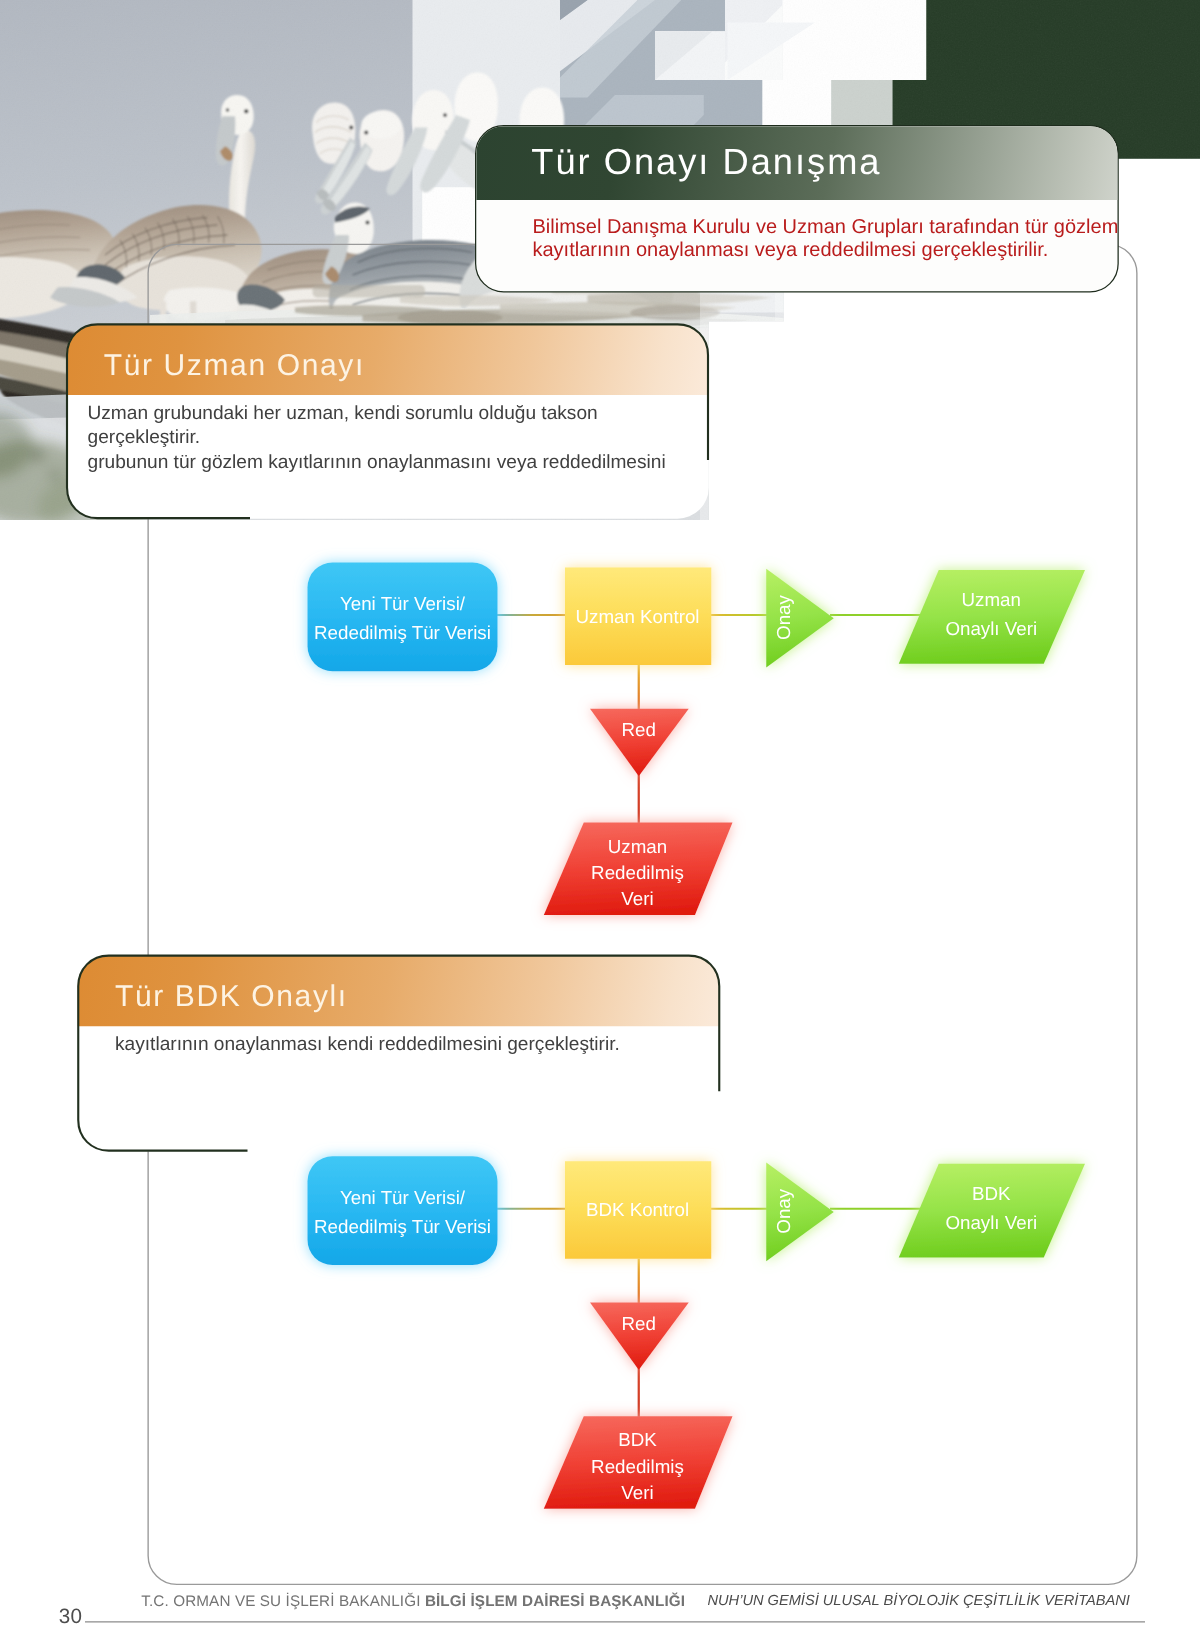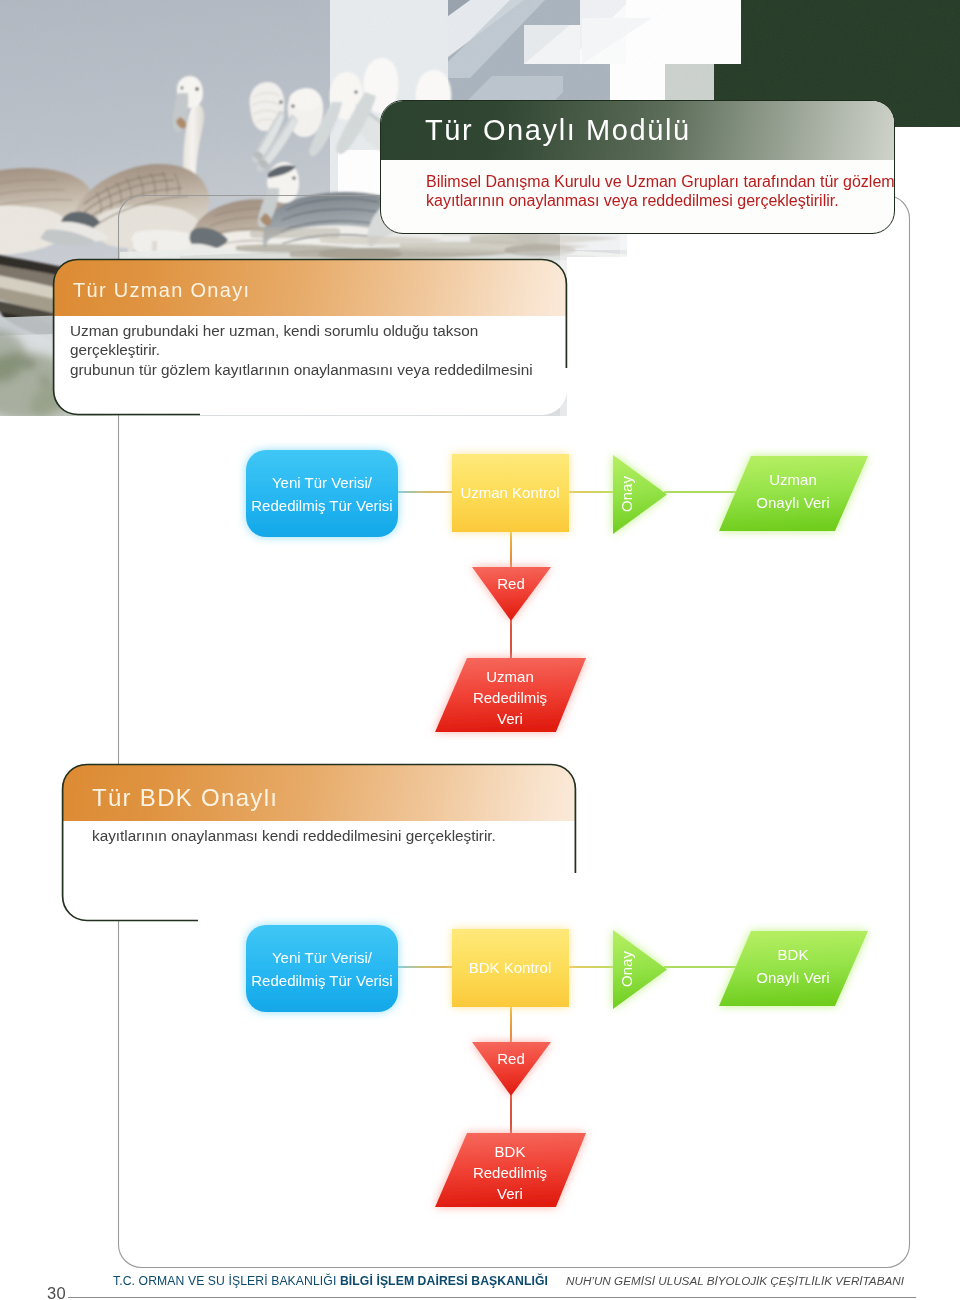--- a/index.html
+++ b/index.html
@@ -22,35 +22,35 @@
 
 
 .ocard{background:#ffffff;border-radius:24px;overflow:hidden}
 .oband{position:absolute;left:0;top:0;right:0;
   background:linear-gradient(100deg,#dd8b33 0%,#df9340 18%,#e7ab69 48%,#f0c79b 72%,#f8e2cb 92%,#fbeada 100%)}
 .otitle{position:absolute;color:#fdf3e3;font-weight:400;white-space:nowrap}
 .obody{position:absolute;color:#404040}
 
 #card1{left:53px;top:259px;width:514px;height:156px;border-radius:25px}
 #card1 .oband{height:57px}
-#card1 .otitle{left:20px;top:20px;font-size:20px;letter-spacing:1.3px}
+#card1 .otitle{left:30px;top:20px;font-size:24px;letter-spacing:1.3px}
 #card1 .obody{left:17px;top:62px;width:520px;font-size:15.3px;line-height:19.4px;white-space:nowrap}
 
 #card2{left:62px;top:764px;width:514px;height:157px;border-radius:25px}
 #card2 .oband{height:57px}
 #card2 .otitle{left:30px;top:20px;font-size:24px;letter-spacing:1.3px}
 #card2 .obody{left:30px;top:62px;width:520px;font-size:15.3px;line-height:19.4px;white-space:nowrap}
 
 
 .flow svg{display:block;overflow:visible}
 .fl{font-family:"Liberation Sans",sans-serif;font-size:15px}
 .fw{fill:#ffffff}
 .pageno{position:absolute;left:47px;top:1284px;font-size:16.5px;color:#4d4d4d;letter-spacing:.2px}
 .footrule{position:absolute;left:68px;top:1297px;width:848px;height:1px;background:#8c8c8c}
-.foot1{position:absolute;left:113px;top:1274px;font-size:12.2px;color:#0c4a6e;letter-spacing:.1px;white-space:nowrap}
+.foot1{position:absolute;left:113px;top:1274px;font-size:12.2px;color:#737373;letter-spacing:.1px;white-space:nowrap}
 .foot1 b{font-weight:700}
 .foot2{position:absolute;left:566px;top:1274px;font-size:11.7px;color:#4a4a4a;font-style:italic;white-space:nowrap}
 </style>
 </head>
 <body>
 
 <div class="abs" id="photo">
 <svg width="960" height="416" viewBox="0 0 960 416" xmlns="http://www.w3.org/2000/svg">
  <defs>
   <linearGradient id="skyg" x1="0" y1="0" x2="0.2" y2="1">
@@ -302,21 +302,21 @@
  </g>
 </svg>
 </div>
 
 <svg class="abs" id="greyframe" width="960" height="1300" viewBox="0 0 960 1300" style="left:0;top:0;pointer-events:none">
   <rect x="118.5" y="195.5" width="791" height="1072" rx="23" ry="23" fill="none" stroke="#9a9a9a" stroke-width="1.1"></rect>
 </svg>
 
 <div class="abs" id="greencard">
   <div class="gband"></div>
-  <div class="gtitle">Tür Onaylı Modülü</div>
+  <div class="gtitle">Tür Onayı Danışma</div>
   <div class="gbody">
       <div>Bilimsel Danışma Kurulu ve Uzman Grupları tarafından tür gözlem</div>
       <div>kayıtlarının onaylanması veya reddedilmesi gerçekleştirilir.</div>
     </div>
 </div>
 
 <div class="abs ocard" id="card1">
   <div class="oband"></div>
   <div class="otitle">Tür Uzman Onayı</div>
   <div class="obody">

